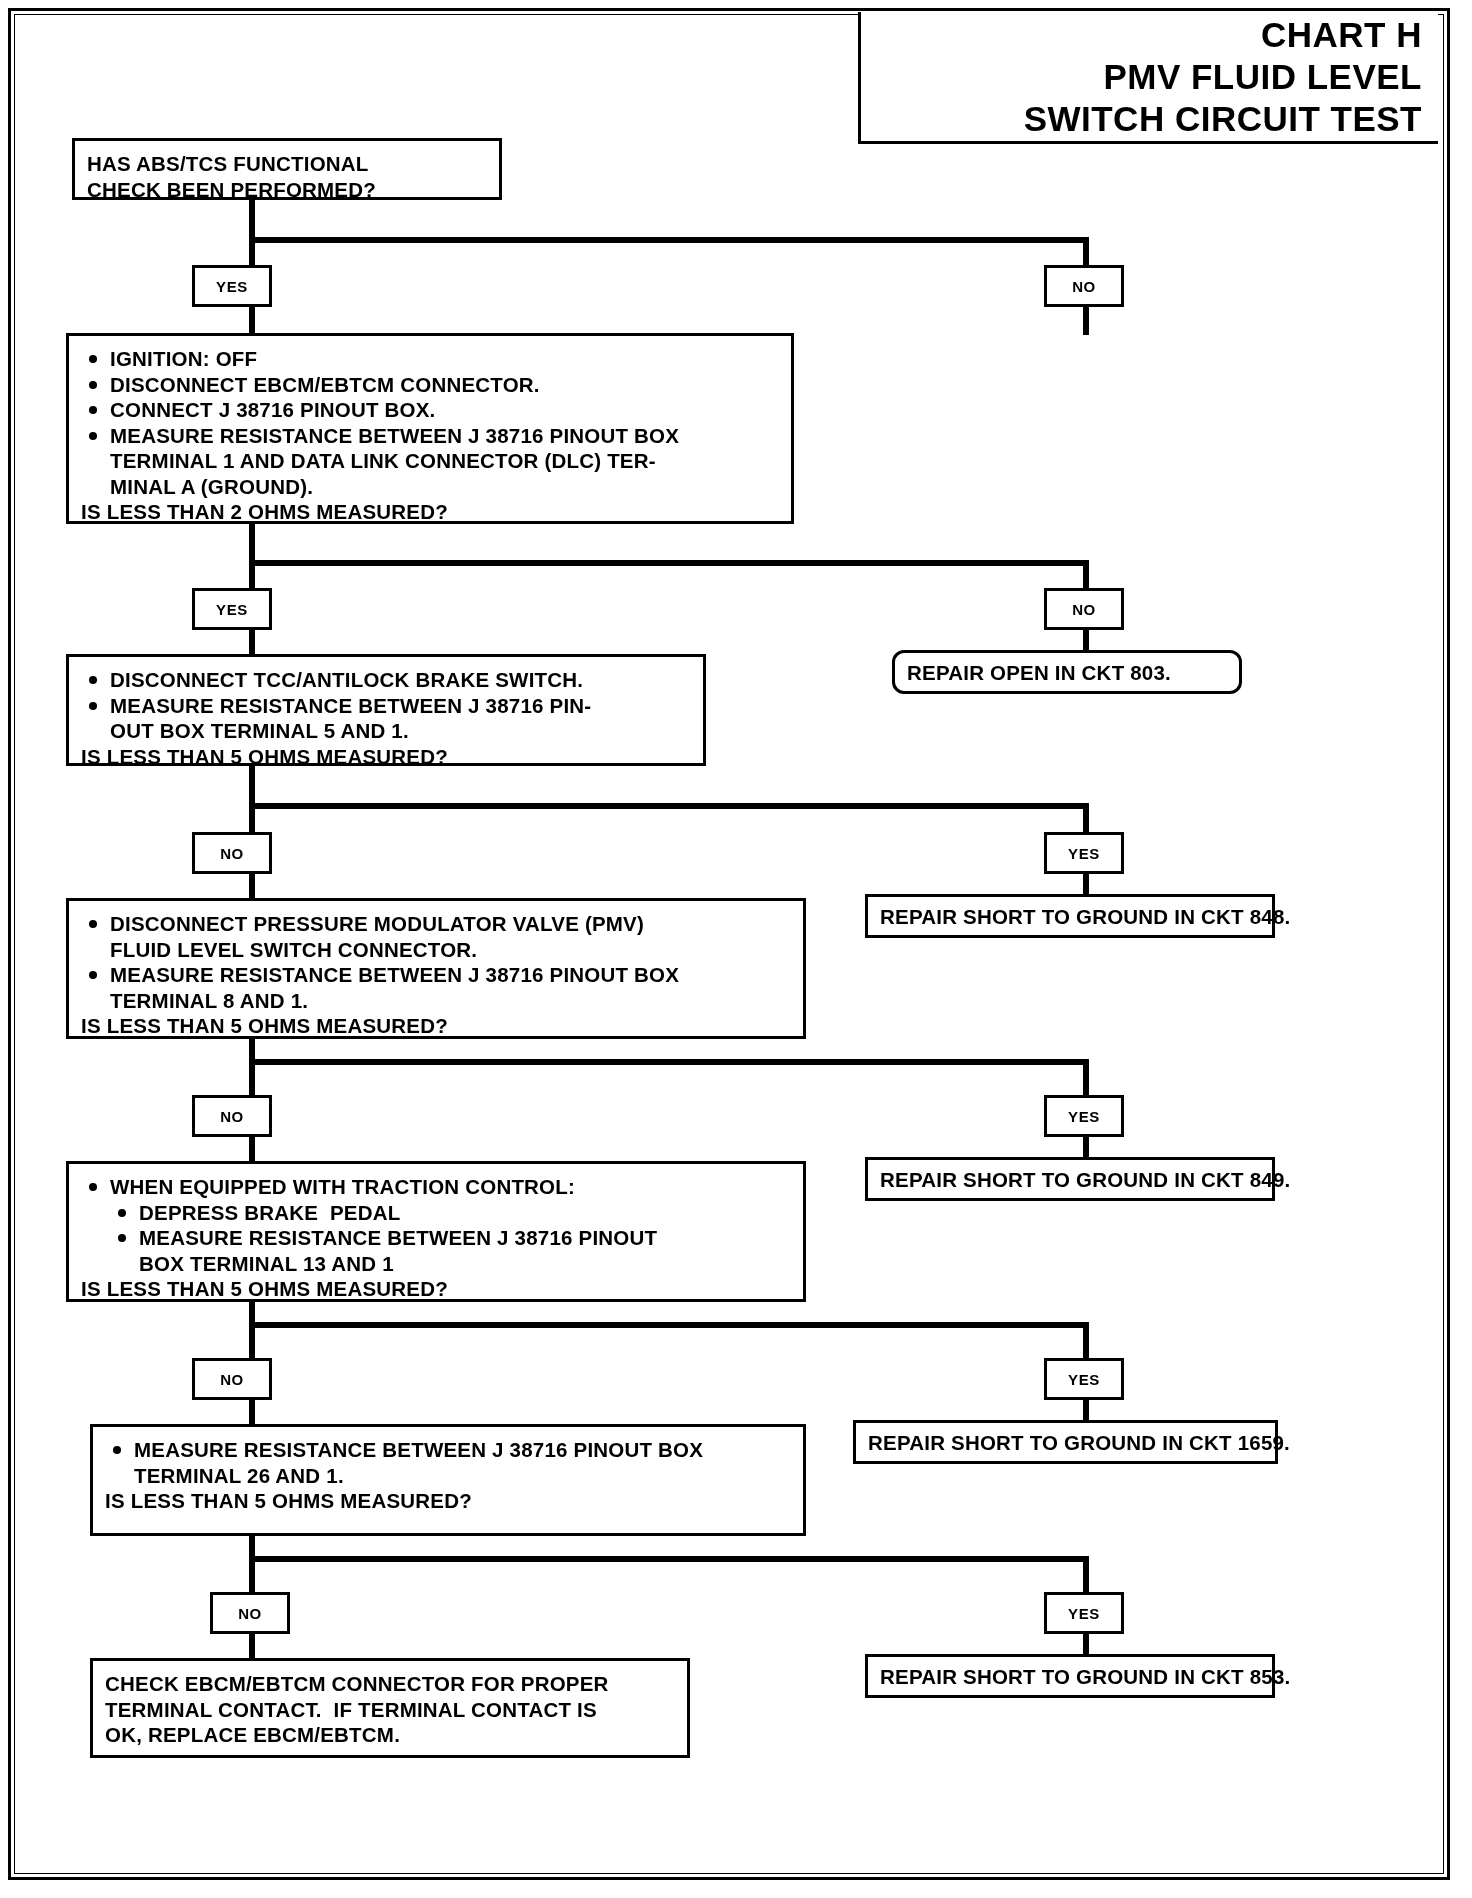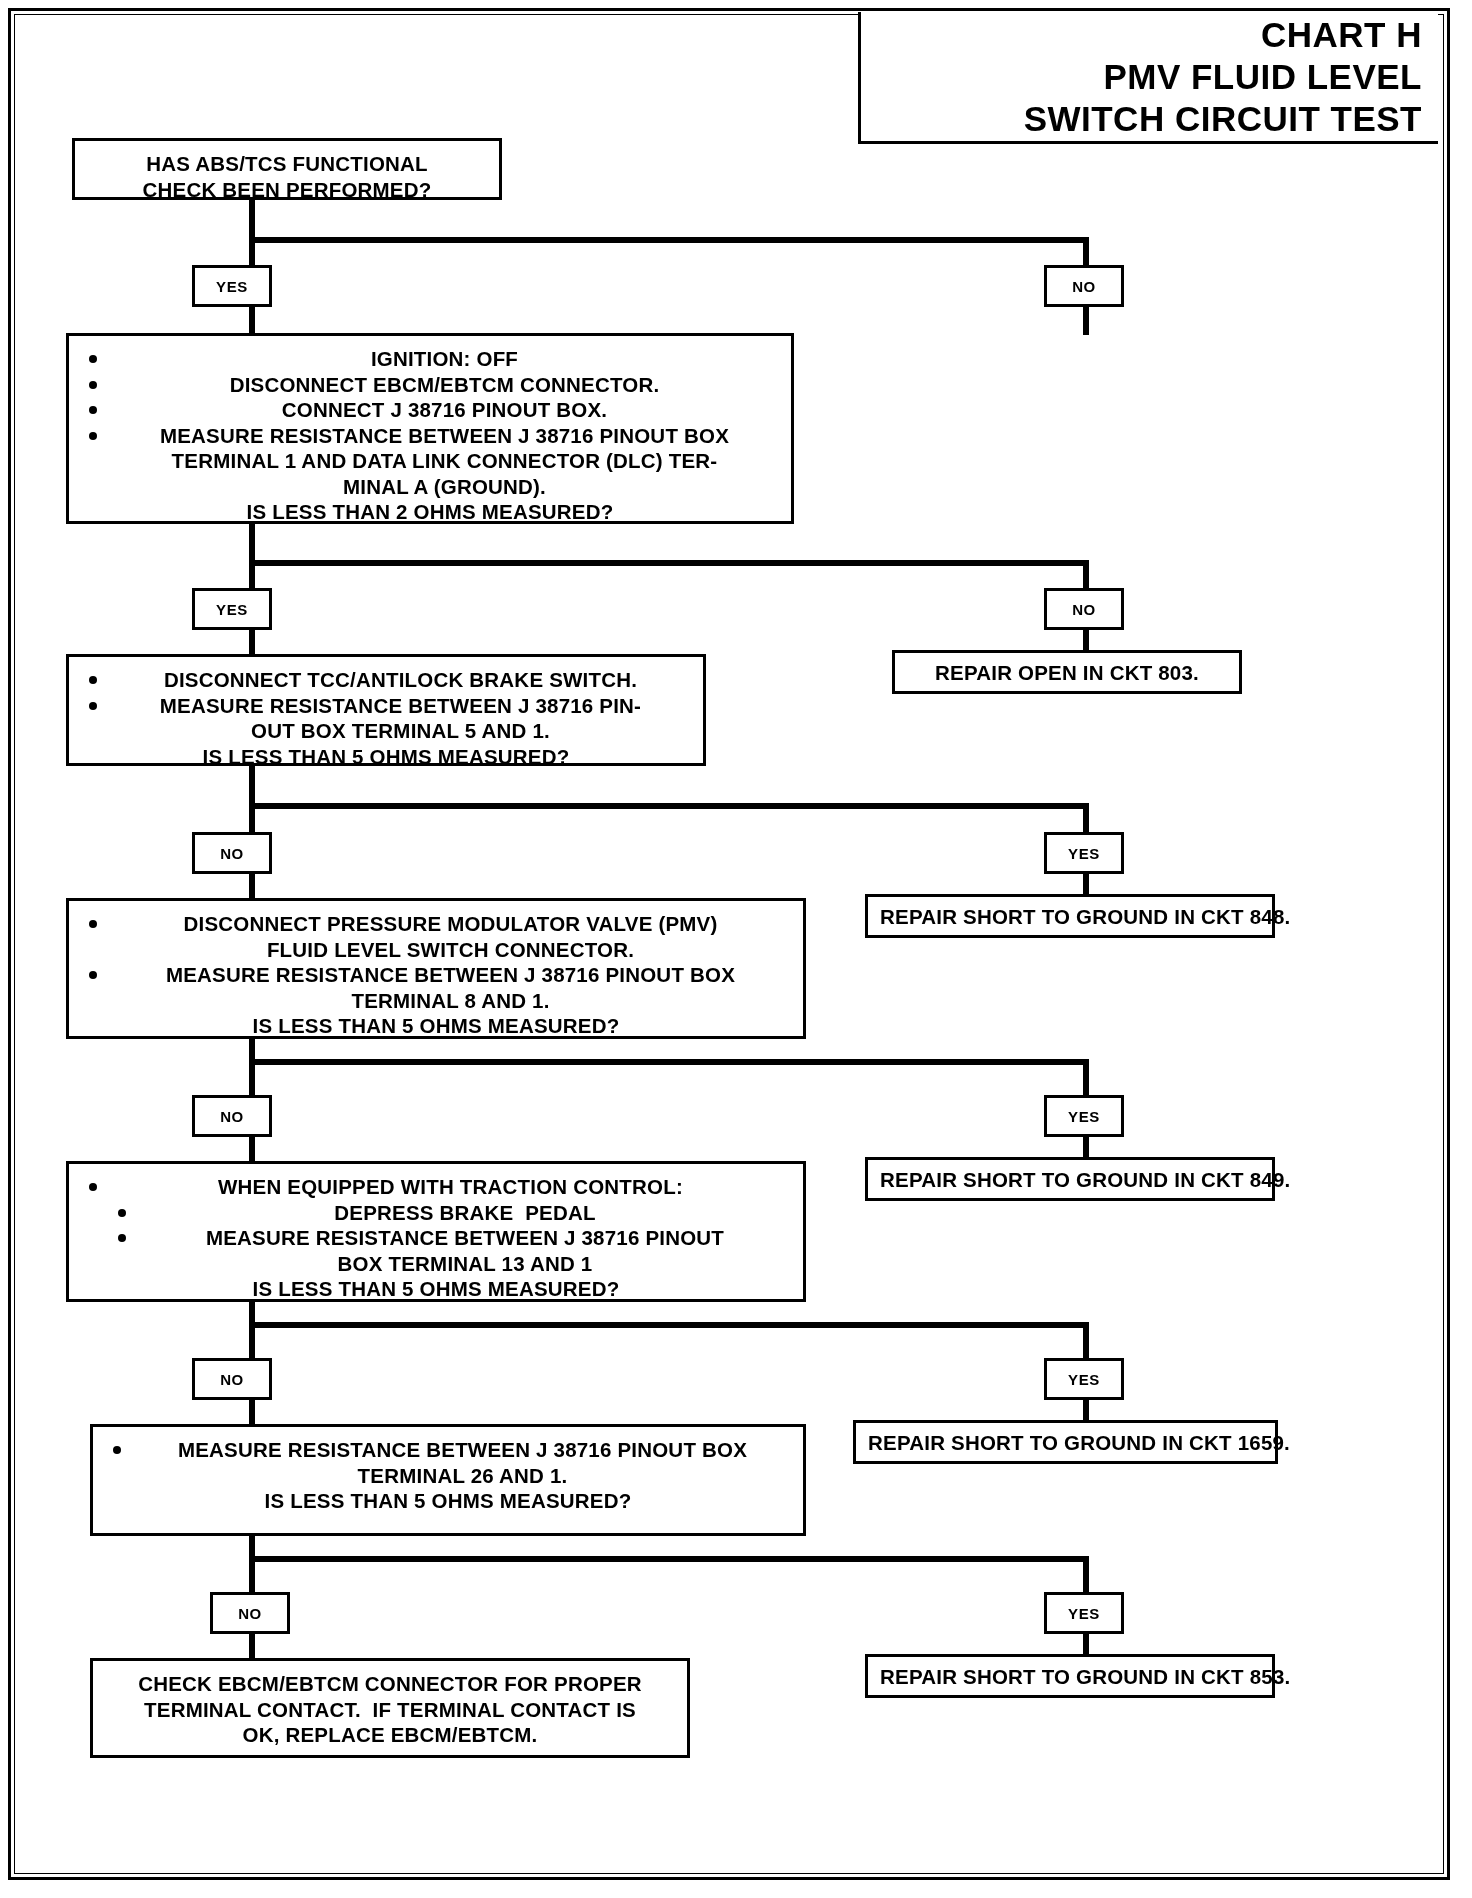--- a/index.html
+++ b/index.html
@@ -52,21 +52,20 @@
     text-align:right;
   }
 
   
   .node{
     position:absolute;
     border:3px solid #000;
     background:#fff;
     box-sizing:border-box;
     z-index:3;
-    text-align:center;
   }
   .node-inner{
     padding:10px 12px 8px 12px;
   }
   .txt{
     font-size:20.5px;
     font-weight:bold;
     line-height:25.5px;
     letter-spacing:0.2px;
     white-space:pre;
@@ -192,21 +191,21 @@
   <div class="ynbox" style="left:192px;top:588px;width:80px;height:42px;">
     <span>YES</span>
   </div>
   <div class="ynbox" style="left:1044px;top:588px;width:80px;height:42px;">
     <span>NO</span>
   </div>
 
   <div class="vline" style="left:249px;top:628px;height:28px;"></div>
   <div class="vline" style="left:1083px;top:628px;height:24px;"></div>
 
-  <div class="node" style="left:892px;top:650px;width:350px;height:44px;">
+  <div class="node" style="left:892px;top:650px;width:350px;height:44px;border-radius:12px;">
     <div class="node-inner" style="padding:7px 12px;">
       <div class="txt-plain">REPAIR OPEN IN CKT 803.</div>
     </div>
   </div>
 
   <div class="node" style="left:66px;top:654px;width:640px;height:112px;">
     <div class="node-inner">
       <ul class="blist">
         <li class="brow">DISCONNECT TCC/ANTILOCK BRAKE SWITCH.</li>
         <li class="brow">MEASURE RESISTANCE BETWEEN J 38716 PIN-</li>

